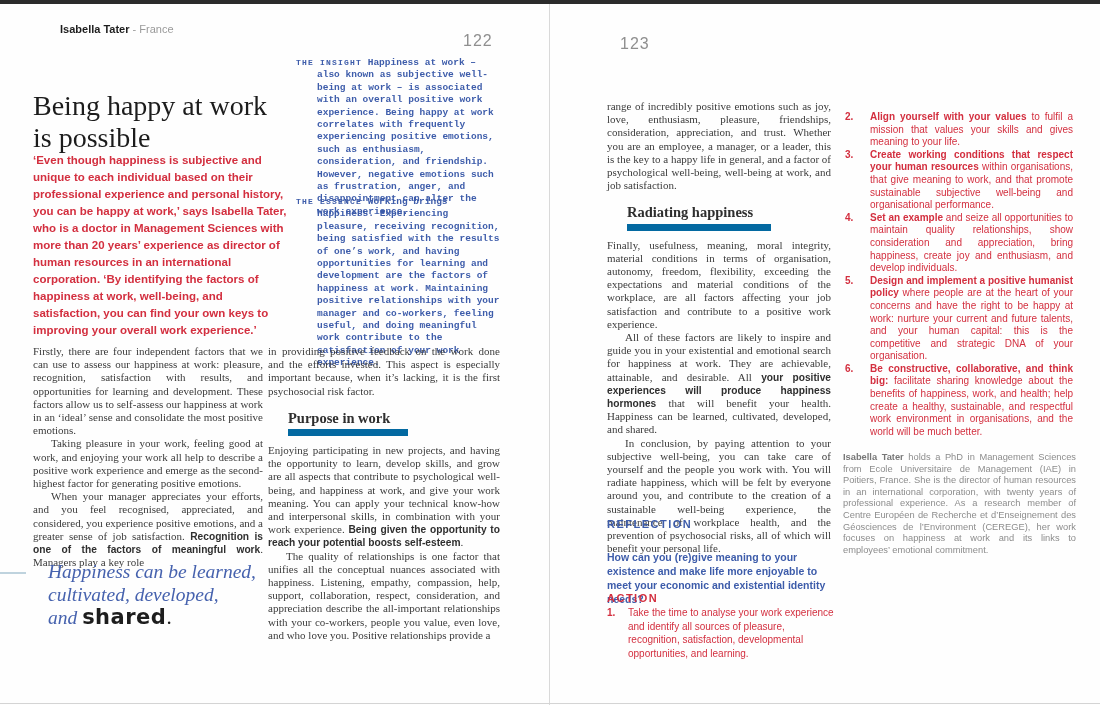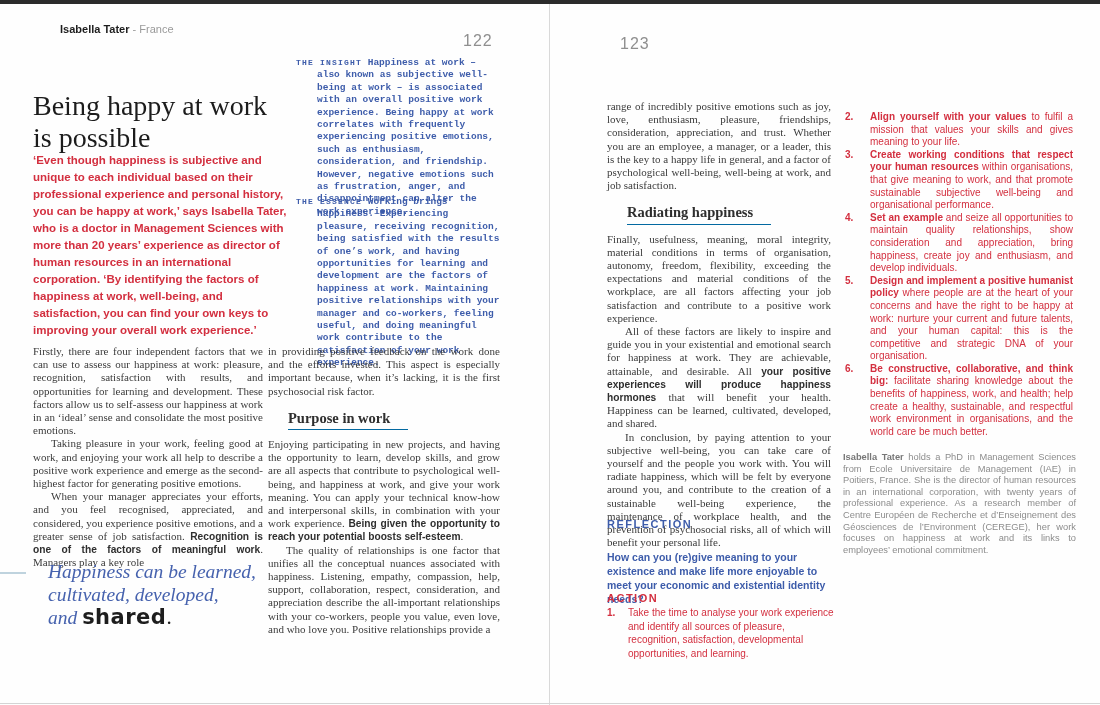--- a/index.html
+++ b/index.html
@@ -18,21 +18,21 @@
   .title { position:absolute; left:33px; top:90px; font-family:"Liberation Serif", serif; font-size:28px; line-height:32px; color:#1c1c1c; font-weight:normal; }
   .intro { position:absolute; left:33px; top:152px; width:256px; font-family:"Liberation Sans", sans-serif; font-weight:bold; font-size:11.5px; line-height:17px; color:#d32f3f; }
 
   .sideblock { position:absolute; left:296px; width:208px; font-family:Liberation Mono, monospace; font-size:9.5px; line-height:12.4px; color:#3d5caa; font-weight:600; padding-left:21px; text-indent:-21px; }
   .sideblock .lbl { font-size:8px; letter-spacing:1.2px; font-weight:bold; }
 
   .bodycol { position:absolute; font-size:11px; line-height:13.2px; color:#3b3b3b; text-align:justify; }
   .bodycol p.ind { text-indent:18px; }
   .bodycol b { font-family:"Liberation Sans", sans-serif; font-size:10.2px; color:#2f2f2f; }
   .subhead { font-size:14.5px; color:#2e2e2e; margin:14px 0 8px 20px; }
-  .subhead span { display:inline-block; border-bottom:1px solid #0369a1; padding:0 18px 4px 0; }
+  .subhead span { display:inline-block; border-bottom:7px solid #0369a1; padding:0 18px 4px 0; }
 
   .quote-dash { position:absolute; left:0; top:572px; width:26px; height:2px; background:#bfd3de; }
   .quote { position:absolute; left:48px; top:561px; width:250px; font-family:"Liberation Serif", serif; font-style:italic; font-size:19.5px; line-height:22.5px; color:#4662ae; }
   .quote .shared { font-style:normal; font-family:"DejaVu Sans", sans-serif; font-weight:bold; color:#1d1d1d; font-size:21px; letter-spacing:0.5px; }
   .quote .qdot { font-style:normal; color:#1d1d1d; font-size:21px; }
 
   .reflection { position:absolute; left:607px; top:518px; width:228px; font-family:"Liberation Sans", sans-serif; color:#3d5caa; }
   .reflection .rlbl { font-size:11px; font-weight:bold; letter-spacing:1.5px; margin-bottom:6px; }
   .reflection .rtxt { font-size:10.5px; line-height:14px; font-weight:600;margin-top:20px; }
 
@@ -130,21 +130,21 @@
     <div class="ritem">
       <span class="num">4.</span>
       <b>Set an example</b><span> and seize all opportunities to maintain quality relationships, show consideration and appreciation, bring happiness, create joy and enthusiasm, and develop individuals.</span>
     </div>
     <div class="ritem">
       <span class="num">5.</span>
       <b>Design and implement a positive humanist policy</b><span> where people are at the heart of your concerns and have the right to be happy at work: nurture your current and future talents, and your human capital: this is the competitive and strategic DNA of your organisation.</span>
     </div>
     <div class="ritem">
       <span class="num">6.</span>
-      <b>Be constructive, collaborative, and think big:</b><span> facilitate sharing knowledge about the benefits of happiness, work, and health; help create a healthy, sustainable, and respectful work environment in organisations, and the world care be much better.</span>
+      <b>Be constructive, collaborative, and think big:</b><span> facilitate sharing knowledge about the benefits of happiness, work, and health; help create a healthy, sustainable, and respectful work environment in organisations, and the world will be much better.</span>
     </div>
   </div>
 
   <div class="bio">
     <b>Isabella Tater</b><span> holds a PhD in Management Sciences from Ecole Universitaire de Management (IAE) in Poitiers, France. She is the director of human resources in an international corporation, with twenty years of professional experience. As a research member of Centre Européen de Recherche et d’Enseignement des Géosciences de l’Environment (CEREGE), her work focuses on happiness at work and its links to employees’ emotional commitment.</span>
   </div>
 
   <div class="gutter"></div>
   <div class="bottomline"></div>
 </div>

